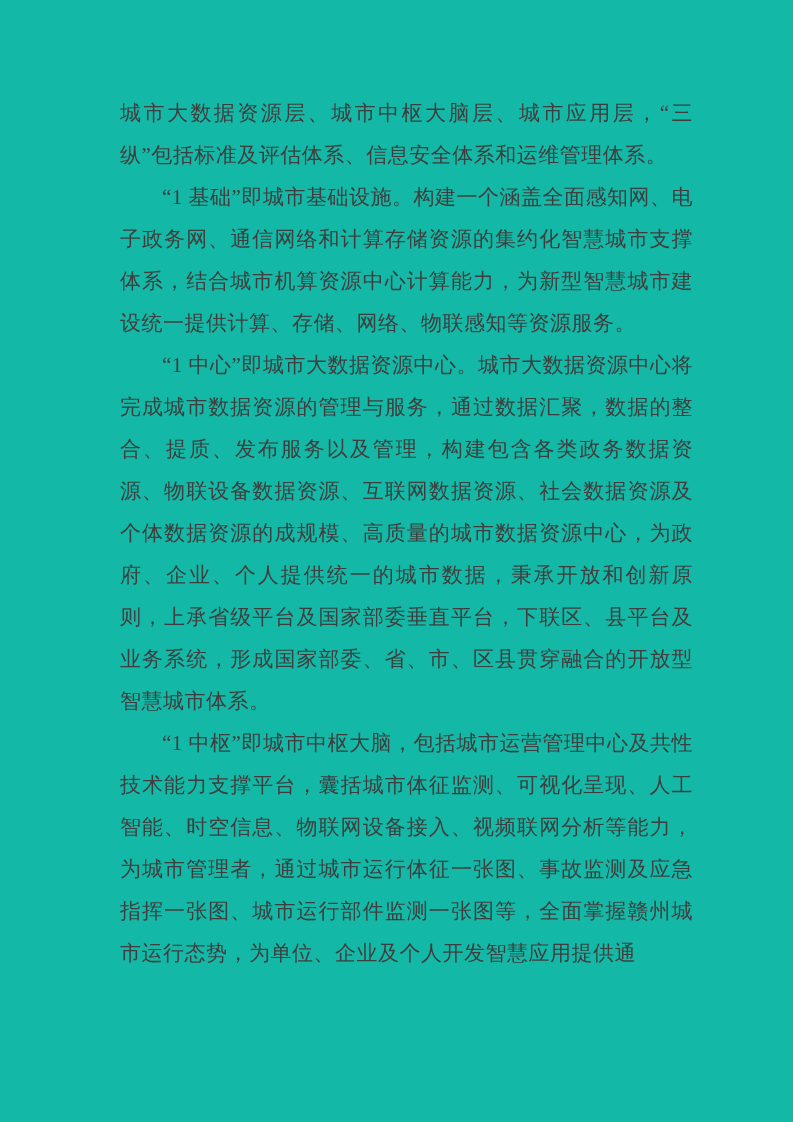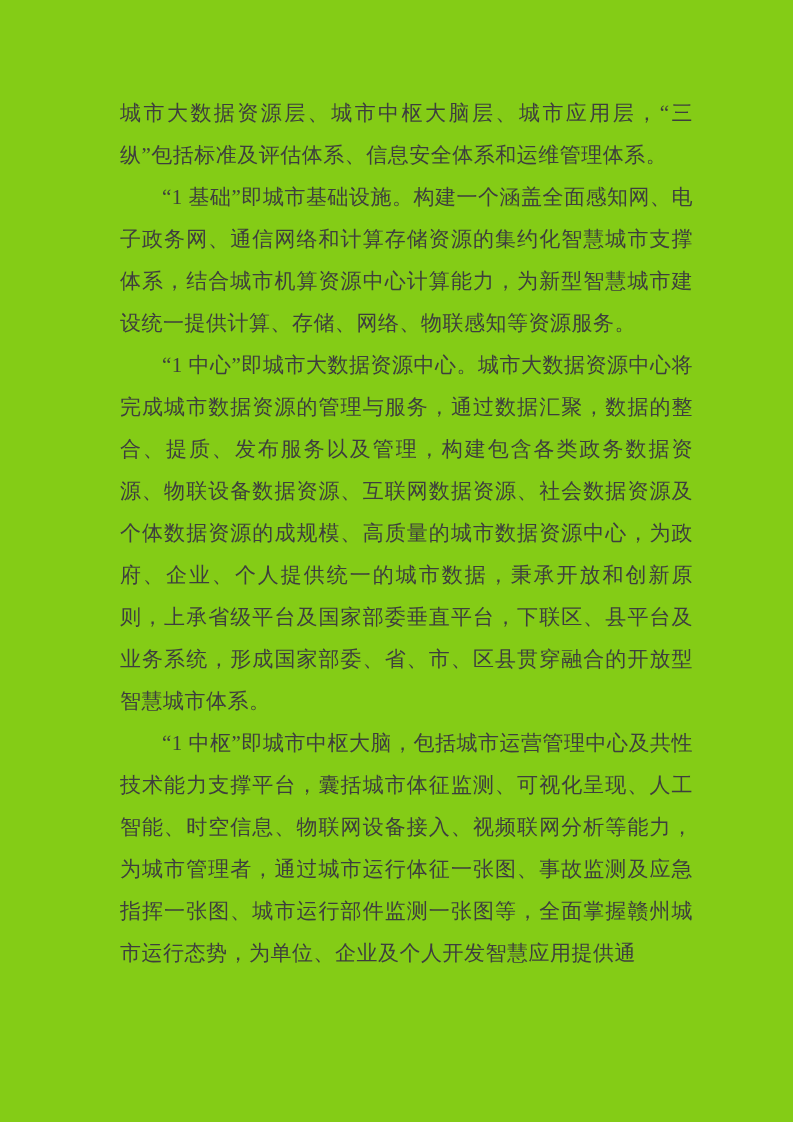--- a/index.html
+++ b/index.html
@@ -4,21 +4,21 @@
 <style>
   html, body {
     margin: 0;
     padding: 0;
     background: #ffffff;
   }
   .page {
     position: relative;
     width: 793px;
     height: 1122px;
-    background: #84cc16;
+    background: #14b8a6;
     overflow: hidden;
     font-family: "Liberation Serif", "DejaVu Serif", serif;
   }
   .text-block {
     position: absolute;
     left: 120px;
     top: 92px;
     width: 573px;
     font-size: 21px;
     line-height: 42px;

